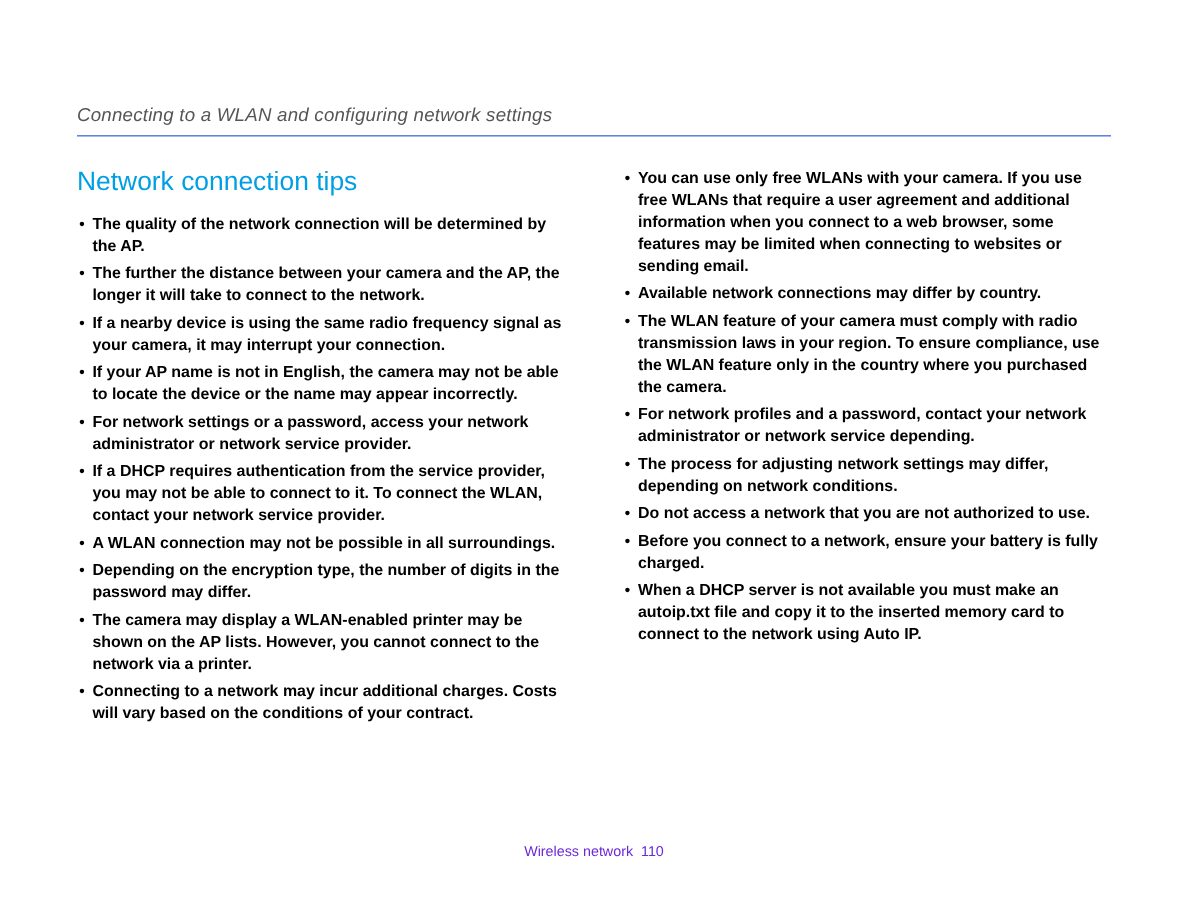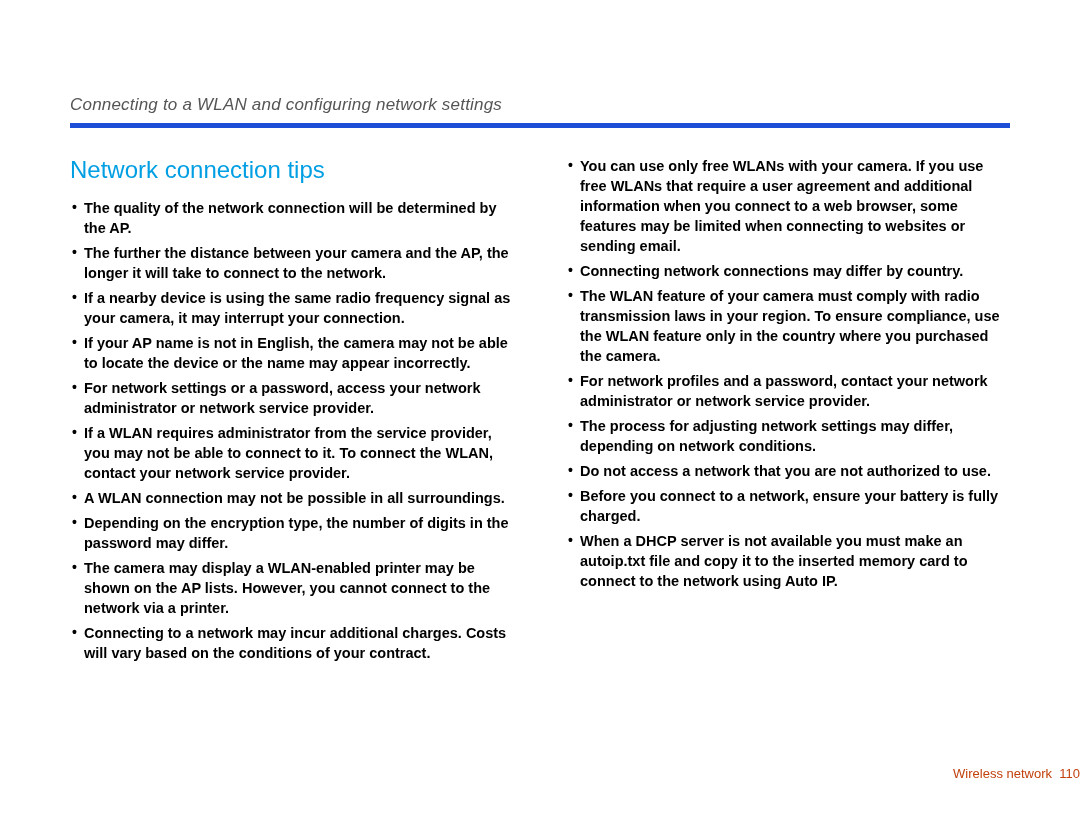--- a/index.html
+++ b/index.html
@@ -19,21 +19,21 @@
     .page {
       padding: 95px 70px 40px 70px;
       height: 100%;
       position: relative;
     }
     .header-line {
       font-style: italic;
       font-size: 17px;
       color: #555555;
       padding-bottom: 8px;
-      border-bottom: 5px solid #1d4ed8;
+      border-bottom: 1px solid #1d4ed8;
       margin-bottom: 28px;
       font-weight: 300;
       letter-spacing: 0.2px;
     }
     .content {
       display: flex;
       gap: 52px;
     }
     .column {
       flex: 1;
@@ -64,23 +64,23 @@
       left: 2px;
       top: 0;
       color: #000000;
       font-size: 14px;
     }
     .footer {
       position: absolute;
       bottom: 34px;
       left: 0;
       width: 100%;
-      text-align: right;
+      text-align: center;
       font-size: 13px;
-      color: #c2410c;
+      color: #6d28d9;
       font-weight: 300;
     }
     .footer .page-num {
       font-weight: 500;
     }
   </style>
 </head>
 <body>
 
 <div class="page">
@@ -90,34 +90,34 @@
   <div class="content">
 
     <div class="column">
       <h2 class="section-heading">Network connection tips</h2>
       <ul class="bullets">
         <li>The quality of the network connection will be determined by the AP.</li>
         <li>The further the distance between your camera and the AP, the longer it will take to connect to the network.</li>
         <li>If a nearby device is using the same radio frequency signal as your camera, it may interrupt your connection.</li>
         <li>If your AP name is not in English, the camera may not be able to locate the device or the name may appear incorrectly.</li>
         <li>For network settings or a password, access your network administrator or network service provider.</li>
-        <li>If a WLAN requires administrator from the service provider, you may not be able to connect to it. To connect the WLAN, contact your network service provider.</li>
+        <li>If a DHCP requires authentication from the service provider, you may not be able to connect to it. To connect the WLAN, contact your network service provider.</li>
         <li>A WLAN connection may not be possible in all surroundings.</li>
         <li>Depending on the encryption type, the number of digits in the password may differ.</li>
         <li>The camera may display a WLAN-enabled printer may be shown on the AP lists. However, you cannot connect to the network via a printer.</li>
         <li>Connecting to a network may incur additional charges. Costs will vary based on the conditions of your contract.</li>
       </ul>
     </div>
 
     <div class="column">
       <ul class="bullets">
         <li>You can use only free WLANs with your camera. If you use free WLANs that require a user agreement and additional information when you connect to a web browser, some features may be limited when connecting to websites or sending email.</li>
-        <li>Connecting network connections may differ by country.</li>
+        <li>Available network connections may differ by country.</li>
         <li>The WLAN feature of your camera must comply with radio transmission laws in your region. To ensure compliance, use the WLAN feature only in the country where you purchased the camera.</li>
-        <li>For network profiles and a password, contact your network administrator or network service provider.</li>
+        <li>For network profiles and a password, contact your network administrator or network service depending.</li>
         <li>The process for adjusting network settings may differ, depending on network conditions.</li>
         <li>Do not access a network that you are not authorized to use.</li>
         <li>Before you connect to a network, ensure your battery is fully charged.</li>
         <li>When a DHCP server is not available you must make an autoip.txt file and copy it to the inserted memory card to connect to the network using Auto IP.</li>
       </ul>
     </div>
 
   </div>
 
   <div class="footer">

